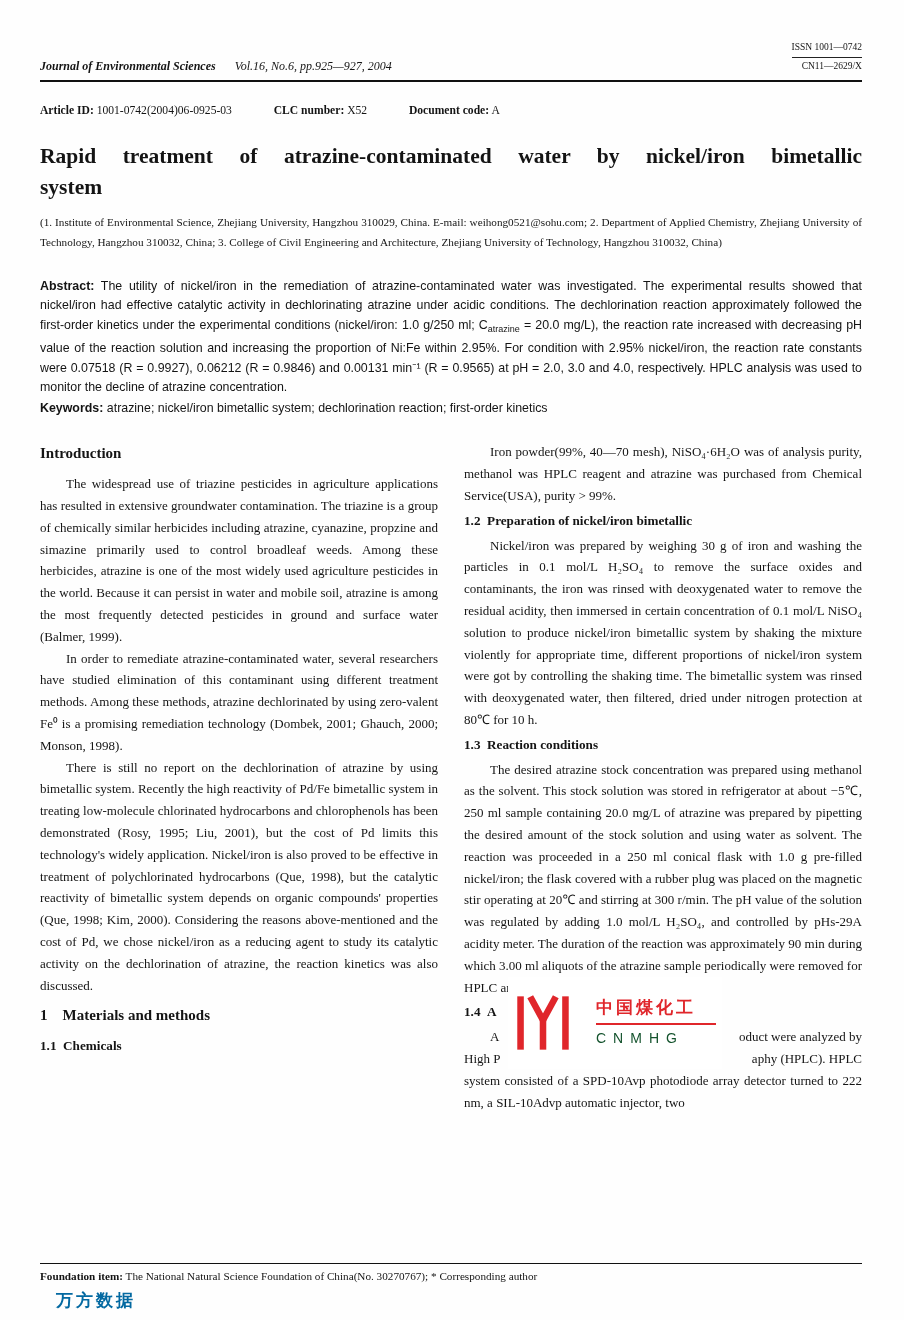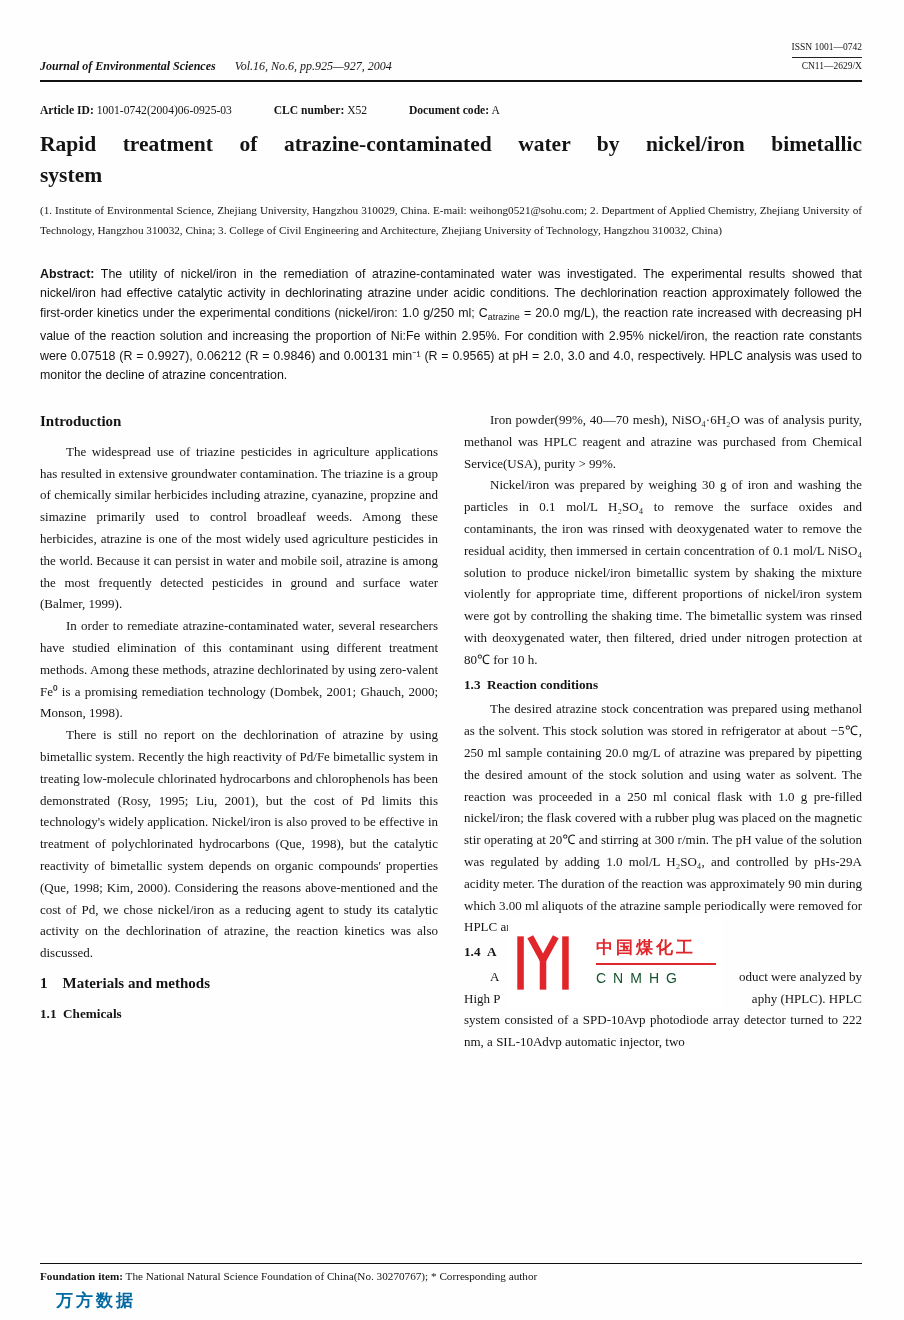--- a/index.html
+++ b/index.html
@@ -12,21 +12,21 @@
   .journal{font-weight:bold;margin-right:16px;}
   .hdr-right{text-align:right;font-size:9.5px;line-height:1.5;}
   .issn{display:block;border-bottom:1px solid #222;padding-bottom:3px;}
   .cn{display:block;padding-top:1px;}
   .rule{border:none;border-top:2px solid #111;margin:6px 0 0 0;}
 
   .meta{margin-top:22px;font-size:11.6px;}
   .meta b{font-weight:bold;}
   .meta .gap{display:inline-block;width:36px;}
 
-  .title{margin-top:12px;font-size:21.5px;font-weight:bold;line-height:31px;}
+  .title{margin-top:24px;font-size:21.5px;font-weight:bold;line-height:31px;}
   .title .l1{text-align:justify;text-align-last:justify;}
 
   .authors{margin-top:23px;font-size:14.5px;}
   .authors sup{font-size:9px;}
 
   .affil{margin-top:9px;font-size:11.2px;line-height:20px;text-align:justify;}
 
   .abs{margin-top:25px;font-family:"Liberation Sans",sans-serif;font-size:12.4px;line-height:19.5px;text-align:justify;}
   .abs b{font-weight:bold;}
   .abs sub{font-size:9px;}
@@ -88,34 +88,36 @@
     <div class="title">
       <div class="l1">Rapid treatment of atrazine-contaminated water by nickel/iron bimetallic</div>
       <div class="l2">system</div>
     </div>
 
 
     <div class="affil">(1. Institute of Environmental Science, Zhejiang University, Hangzhou 310029, China. E-mail: weihong0521@sohu.com; 2. Department of Applied Chemistry, Zhejiang University of Technology, Hangzhou 310032, China; 3. College of Civil Engineering and Architecture, Zhejiang University of Technology, Hangzhou 310032, China)</div>
 
     <div class="abs"><b>Abstract:</b> <span>The utility of nickel/iron in the remediation of atrazine-contaminated water was investigated. The experimental results showed that nickel/iron had effective catalytic activity in dechlorinating atrazine under acidic conditions. The dechlorination reaction approximately followed the first-order kinetics under the experimental conditions (nickel/iron: 1.0 g/250 ml; C</span><sub>atrazine</sub><span> = 20.0 mg/L), the reaction rate increased with decreasing pH value of the reaction solution and increasing the proportion of Ni:Fe within 2.95%. For condition with 2.95% nickel/iron, the reaction rate constants were 0.07518 (R = 0.9927), 0.06212 (R = 0.9846) and 0.00131 min⁻¹ (R = 0.9565) at pH = 2.0, 3.0 and 4.0, respectively. HPLC analysis was used to monitor the decline of atrazine concentration.</span></div>
 
+    <div class="abs kw"><b>Keywords:</b> <span>atrazine; nickel/iron bimetallic system; dechlorination reaction; first-order kinetics</span></div>
 
     <div class="cols">
 
       <div class="col">
         <div class="h2">Introduction</div>
         <p class="ind">The widespread use of triazine pesticides in agriculture applications has resulted in extensive groundwater contamination. The triazine is a group of chemically similar herbicides including atrazine, cyanazine, propzine and simazine primarily used to control broadleaf weeds. Among these herbicides, atrazine is one of the most widely used agriculture pesticides in the world. Because it can persist in water and mobile soil, atrazine is among the most frequently detected pesticides in ground and surface water (Balmer, 1999).</p>
         <p class="ind">In order to remediate atrazine-contaminated water, several researchers have studied elimination of this contaminant using different treatment methods. Among these methods, atrazine dechlorinated by using zero-valent Fe⁰ is a promising remediation technology (Dombek, 2001; Ghauch, 2000; Monson, 1998).</p>
         <p class="ind">There is still no report on the dechlorination of atrazine by using bimetallic system. Recently the high reactivity of Pd/Fe bimetallic system in treating low-molecule chlorinated hydrocarbons and chlorophenols has been demonstrated (Rosy, 1995; Liu, 2001), but the cost of Pd limits this technology's widely application. Nickel/iron is also proved to be effective in treatment of polychlorinated hydrocarbons (Que, 1998), but the catalytic reactivity of bimetallic system depends on organic compounds' properties (Que, 1998; Kim, 2000). Considering the reasons above-mentioned and the cost of Pd, we chose nickel/iron as a reducing agent to study its catalytic activity on the dechlorination of atrazine, the reaction kinetics was also discussed.</p>
         <div class="h2 mt">1 Materials and methods</div>
         <div class="h3">1.1 Chemicals</div>
       </div>
 
       <div class="col">
         <p class="ind">Iron powder(99%, 40—70 mesh), NiSO₄·6H₂O was of analysis purity, methanol was HPLC reagent and atrazine was purchased from Chemical Service(USA), purity &gt; 99%.</p>
+        <div class="h3">1.2 Preparation of nickel/iron bimetallic</div>
         <p class="ind">Nickel/iron was prepared by weighing 30 g of iron and washing the particles in 0.1 mol/L H₂SO₄ to remove the surface oxides and contaminants, the iron was rinsed with deoxygenated water to remove the residual acidity, then immersed in certain concentration of 0.1 mol/L NiSO₄ solution to produce nickel/iron bimetallic system by shaking the mixture violently for appropriate time, different proportions of nickel/iron system were got by controlling the shaking time. The bimetallic system was rinsed with deoxygenated water, then filtered, dried under nitrogen protection at 80℃ for 10 h.</p>
         <div class="h3">1.3 Reaction conditions</div>
         <p class="ind">The desired atrazine stock concentration was prepared using methanol as the solvent. This stock solution was stored in refrigerator at about −5℃, 250 ml sample containing 20.0 mg/L of atrazine was prepared by pipetting the desired amount of the stock solution and using water as solvent. The reaction was proceeded in a 250 ml conical flask with 1.0 g pre-filled nickel/iron; the flask covered with a rubber plug was placed on the magnetic stir operating at 20℃ and stirring at 300 r/min. The pH value of the solution was regulated by adding 1.0 mol/L H₂SO₄, and controlled by pHs-29A acidity meter. The duration of the reaction was approximately 90 min during which 3.00 ml aliquots of the atrazine sample periodically were removed for HPLC analysis.</p>
 
         <div class="sec14">
           <div class="h3">1.4 A</div>
           <div class="fragrow">
             <span class="indented">A</span>
             <span>oduct were analyzed by</span>
           </div>

